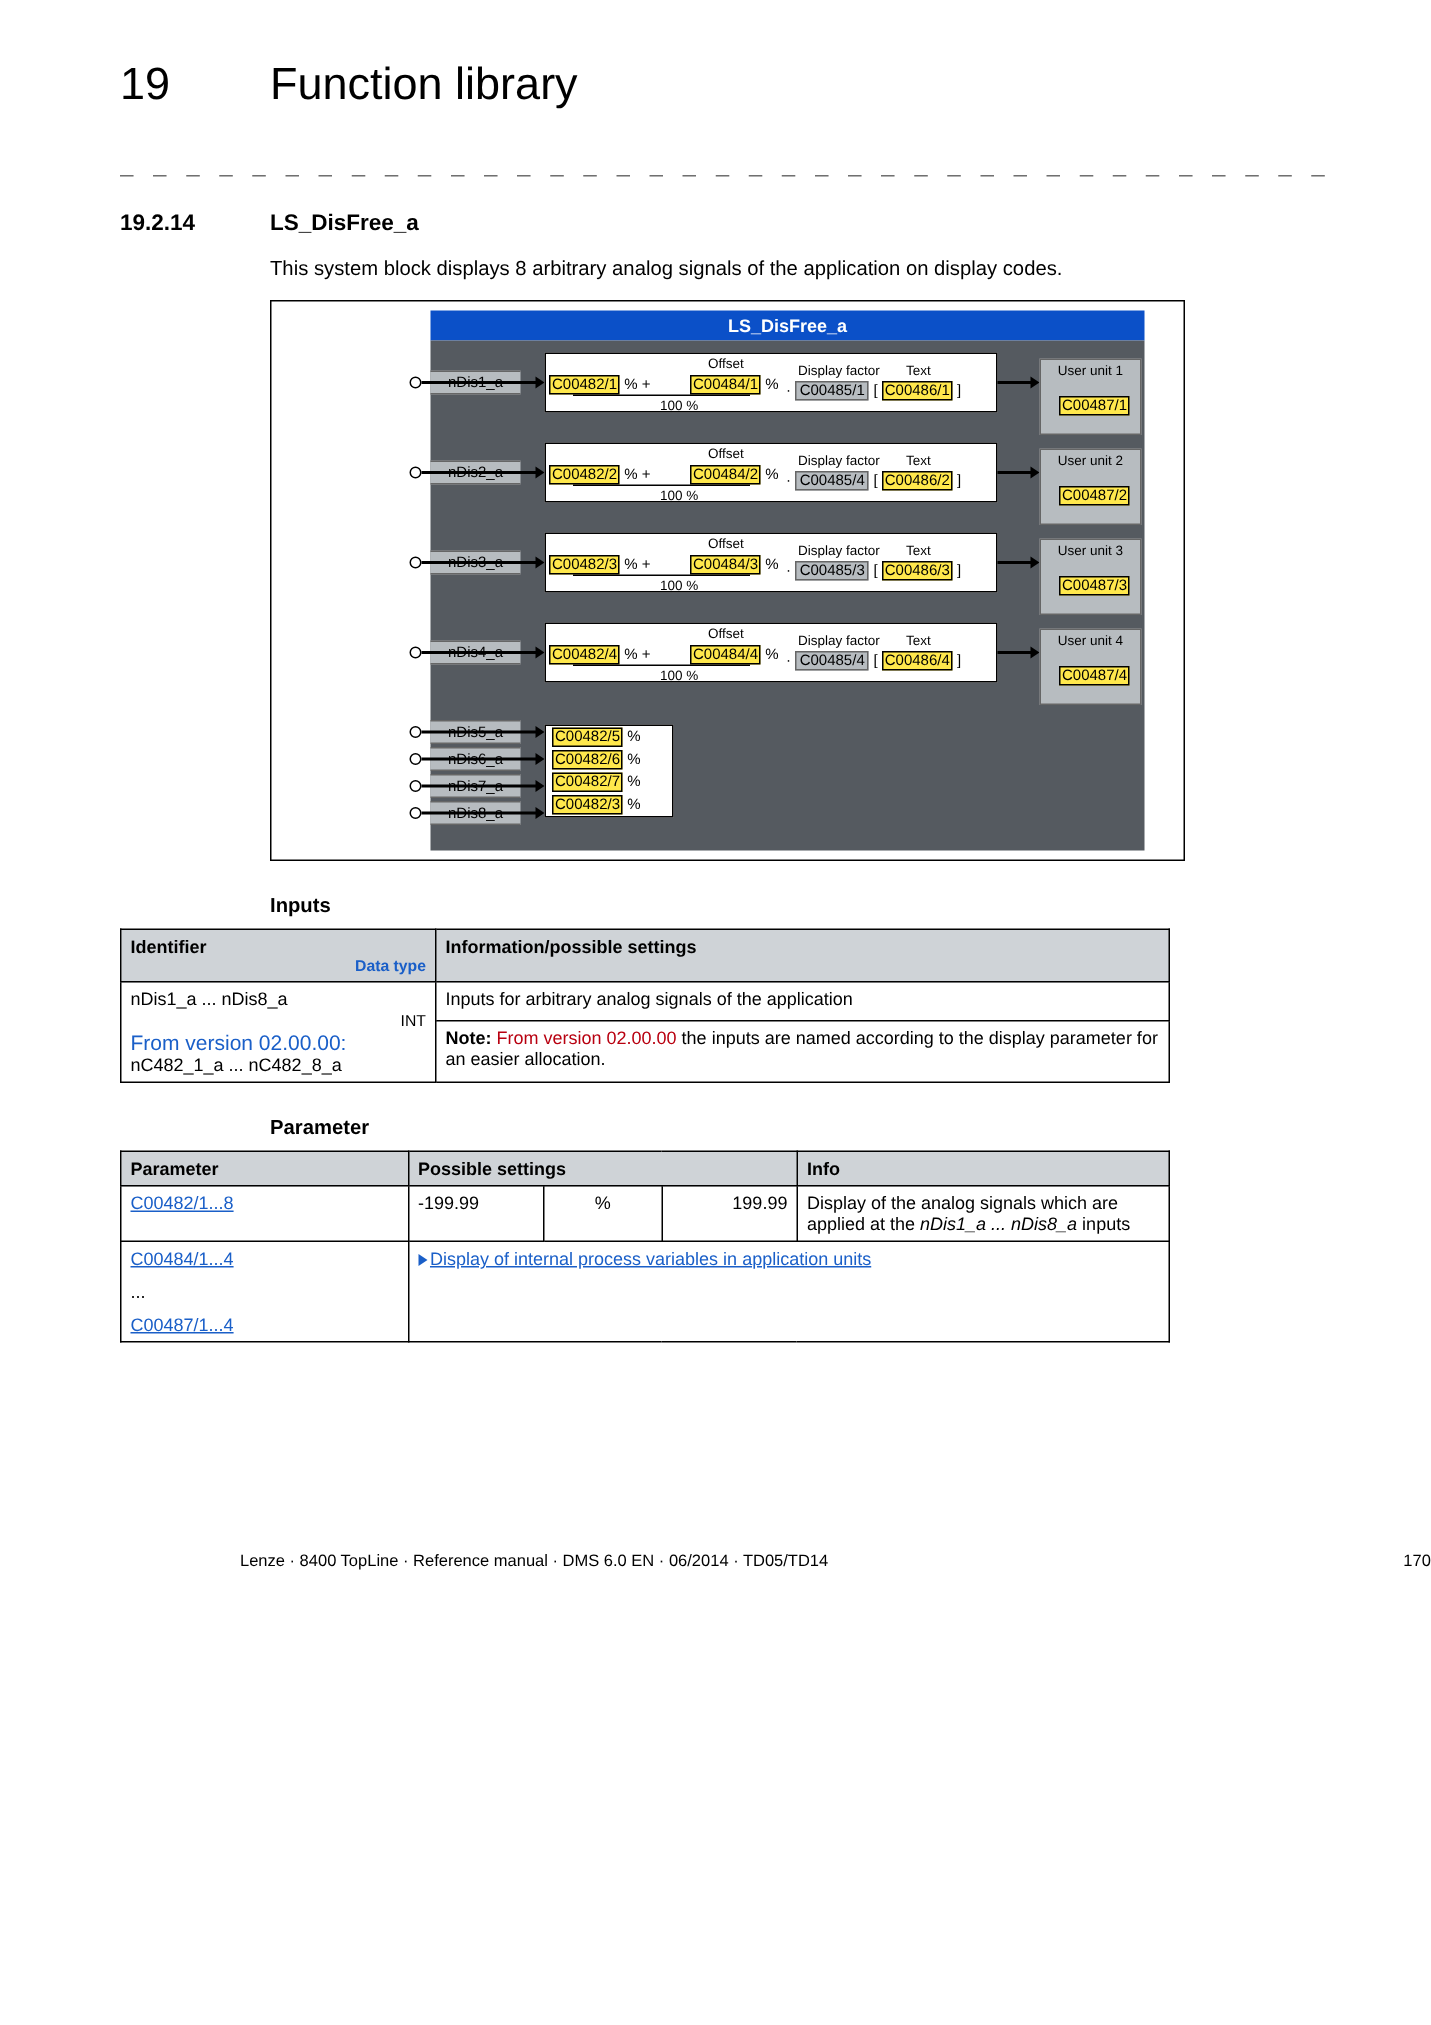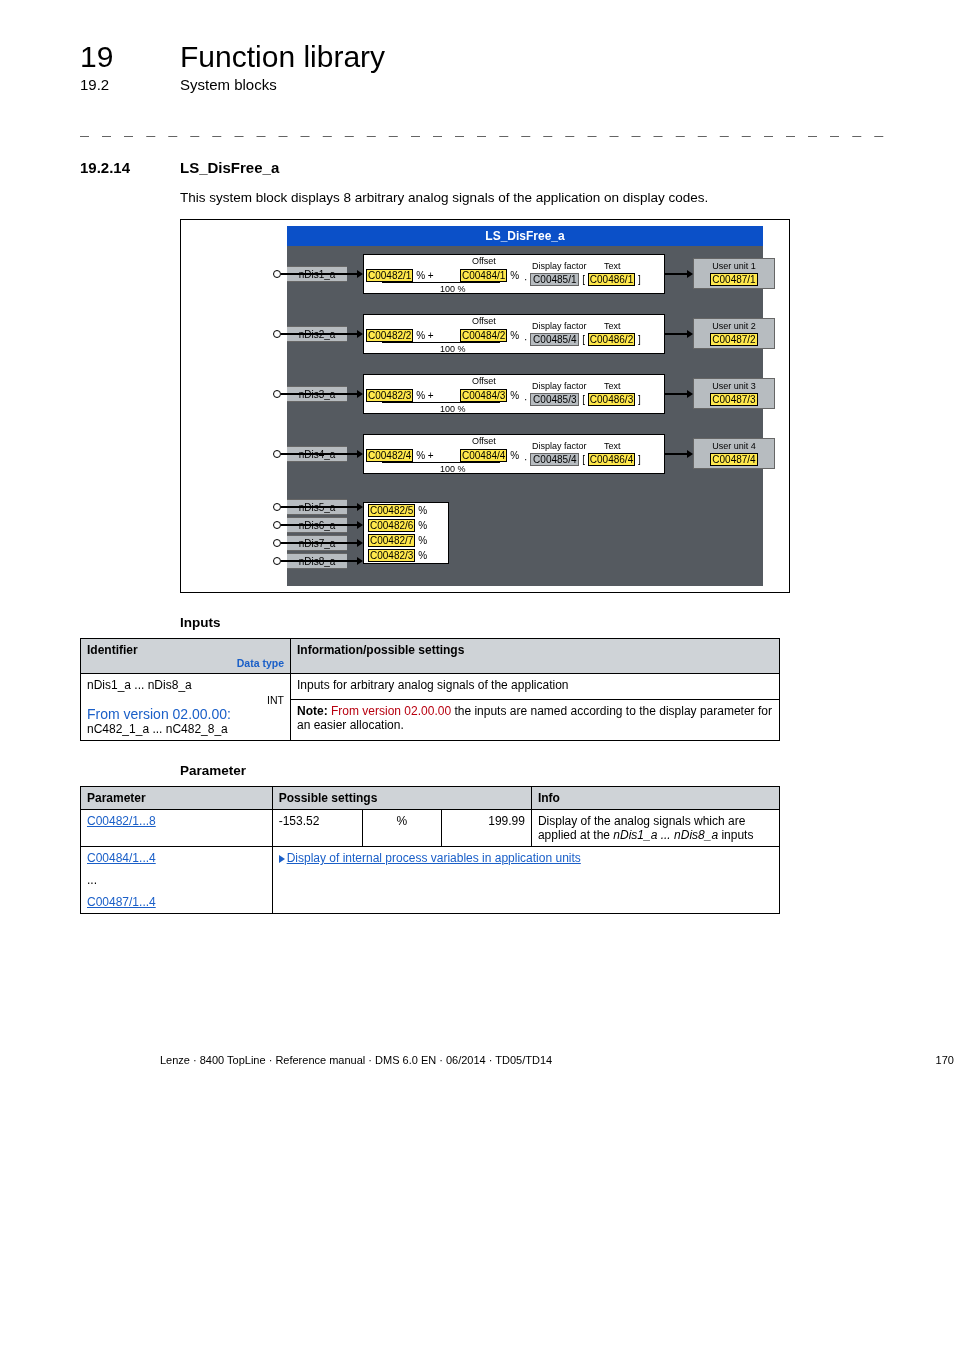--- a/index.html
+++ b/index.html
@@ -134,25 +134,25 @@
       background: #b7bcc0;
       display: inline-block;
       padding: 0 2px;
       border: 1px solid #666;
     }
     .calc-cell { position:absolute; }
     .userunit {
       position: absolute;
       background: #b7bcc0;
       border: 1px solid #666;
-      width: 82px;
+      width: 68px;
       text-align: center;
     }
     .userunit .lbl { font-size:9px; padding-top:2px; }
-    .userunit .val { margin:2px; }
+    .userunit .val { margin:12px; }
     .simple-stack-box {
       position:absolute;
       background:#fff;
       border:1px solid #000;
     }
     .simple-stack-box .row { padding:1px 4px; }
     .arrowhead {
       position:absolute;
       width:0;height:0;
       border-top:4px solid transparent;
@@ -210,24 +210,20 @@
       width: 800px;
     }
   </style>
 </head>
 <body>
 
 <div class="page">
   <div class="head-line">
     <div class="chapnum">19</div>
     <div class="chaptitle">Function library</div>
-  </div>
-  <div class="subhead-line">
-    <div class="secnum">19.2</div>
-    <div class="sectitle">System blocks</div>
   </div>
 
   <div class="dashrule">_ _ _ _ _ _ _ _ _ _ _ _ _ _ _ _ _ _ _ _ _ _ _ _ _ _ _ _ _ _ _ _ _ _ _ _ _ _ _ _ _ _ _ _ _ _ _ _ _ _ _ _ _ _ _ _ _ _ _ _ _ _ _ _</div>
 
   <div class="subsec-line">
     <div class="subsecnum">19.2.14</div>
     <div class="subsectitle">LS_DisFree_a</div>
   </div>
 
   <p class="intro">This system block displays 8 arbitrary analog signals of the application on display codes.</p>
@@ -372,21 +368,21 @@
   <h4 class="small">Parameter</h4>
   <table class="doc">
     <tbody>
         <tr>
       <th style="width:170px">Parameter</th>
       <th colspan="3">Possible settings</th>
       <th style="width:220px">Info</th>
     </tr>
     <tr>
       <td><a href="#" class="codelink">C00482/1...8</a></td>
-      <td style="width:80px">-153.52</td>
+      <td style="width:80px">-199.99</td>
       <td style="width:70px;text-align:center">%</td>
       <td style="width:80px;text-align:right">199.99</td>
       <td>
         <span>Display of the analog signals which are applied at the </span><span class="ital">nDis1_a ... nDis8_a</span><span> inputs</span>
       </td>
     </tr>
     <tr>
       <td style="border-bottom:none"><a href="#" class="codelink">C00484/1...4</a></td>
       <td colspan="4" rowspan="3">
         <span class="tri"></span><a href="#" class="codelink">Display of internal process variables in application units</a>

